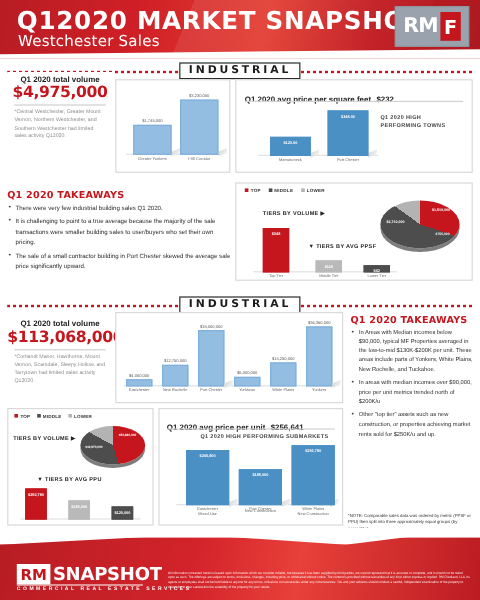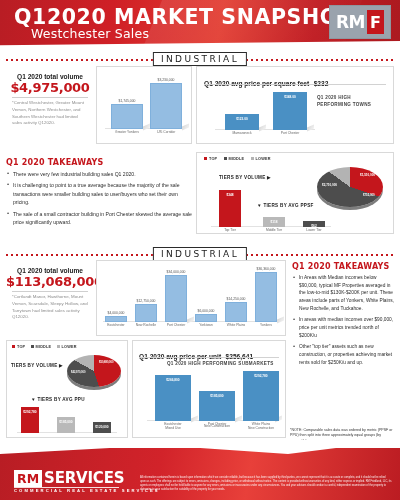--- a/index.html
+++ b/index.html
@@ -27,21 +27,20 @@
   }
   .hdr-title {
     position:absolute; left:14px; top:5px;
     font-size:20.5px; font-weight:bold; color:#fff; letter-spacing:.6px;
     font-family:"DejaVu Sans", sans-serif;
   }
   .hdr-sub {
     position:absolute; left:15px; top:26px;
     font-size:12.5px; color:#fff; letter-spacing:.2px;
     font-family:"DejaVu Sans", sans-serif;
-    margin-left:16px;
   }
   .logo-box {
     position:absolute; right:9px; top:5px; width:62px; height:34px;
     background:#9aa3ad; display:flex; align-items:center; justify-content:center;
     border:1px solid #8e979f;
   }
   .logo-rm { font-size:17px; font-weight:bold; color:#ffffff; letter-spacing:-.5px;
     font-family:"DejaVu Sans", sans-serif; }
   .logo-f { width:17px; height:24px; background:#c4161c; color:#fff; font-size:16px;
     font-weight:bold; display:flex; align-items:center; justify-content:center;
@@ -49,21 +48,21 @@
 
   
   .sec-band { position:absolute; left:0; width:400px; height:16px; }
   .sec-band .dots {
     position:absolute; top:7px; left:6px; right:6px; height:2px;
     background-image:repeating-linear-gradient(to right,#c4161c 0 2px, transparent 2px 5px);
   }
   .sec-label {
     position:absolute; left:50%; top:0; transform:translateX(-50%);
     background:#fff; border:1.2px solid #2b2b2b; padding:1px 7px;
-    font-size:9px; font-weight:normal; letter-spacing:2.4px; color:#1a1a1a;
+    font-size:9px; font-weight:bold; letter-spacing:2.4px; color:#1a1a1a;
     font-family:"DejaVu Sans", sans-serif;
   }
 
   
   .panel { position:absolute; background:#fff; border:1px solid #d9d9d9; }
 
   .kpi-label { font-size:6.6px; font-weight:bold; color:#222; text-align:center; }
   .kpi-value { font-size:13px; font-weight:bold; color:#c4161c; text-align:center;
      font-family:"DejaVu Sans", sans-serif; letter-spacing:-.3px; }
   .kpi-rule { height:1px; background:#cfcfcf; margin:2px 6px; }
@@ -139,21 +138,21 @@
       <span class="logo-rm">RM</span>
       <span class="logo-f">F</span>
     </div>
   </div>
 
   <div class="sec-band" style="top:52px">
     <div class="dots"></div>
     <div class="sec-label">INDUSTRIAL</div>
   </div>
 
-  <div class="panel" style="left:6px;top:70px;width:88px;height:72px;border:none;">
+  <div class="panel" style="left:6px;top:60px;width:88px;height:72px;border:none;">
     <div class="kpi-label" style="padding-top:3px">Q1 2020 total volume</div>
     <div class="kpi-value">$4,975,000</div>
     <div class="kpi-rule"></div>
     <div class="kpi-note">*Central Westchester, Greater Mount Vernon, Northern Westchester, and Southern Westchester had limited sales activity Q12020.</div>
   </div>
 
   <div class="panel" style="left:96px;top:66px;width:96px;height:78px;">
     <div style="position:absolute;left:8px;right:6px;top:10px;bottom:14px;">
       <div class="axis"></div>
       <div class="shadow" style="left:38px;"></div>
@@ -361,20 +360,20 @@
     </ul>
   </div>
 
   <div class="note-box" style="left:290px;top:428px;width:106px;">*NOTE: Comparable sales data was ordered by metric (PPSF or PPU) then split into three approximately equal groups (by percentile).</div>
 
   <div class="footer">
     <div class="foot-red"></div>
     <div class="foot-wedge"></div>
     <div class="foot-logo">
       <span class="fl-rm">RM</span>
-      <span class="fl-name">SERVICES</span>
+      <span class="fl-name">SNAPSHOT</span>
     </div>
     <div class="fl-rule"></div>
     <div class="fl-tag">COMMERCIAL REAL ESTATE SERVICES</div>
     <div class="disclaimer">All information contained herein is based upon information which we consider reliable, but because it has been supplied by third parties, we cannot represent that it is accurate or complete, and it should not be relied upon as such. The offerings are subject to errors, omissions, changes, including price, or withdrawal without notice. The content is provided without warranties of any kind, either express or implied. RM Friedland, LLC, its agents or employees shall not be held liable to anyone for any errors, omissions or inaccuracies under any circumstances. You and your advisors should conduct a careful, independent examination of the property to determine to your satisfaction the suitability of the property for your needs.</div>
   </div>
 
 </div>
 
 </body></html>

